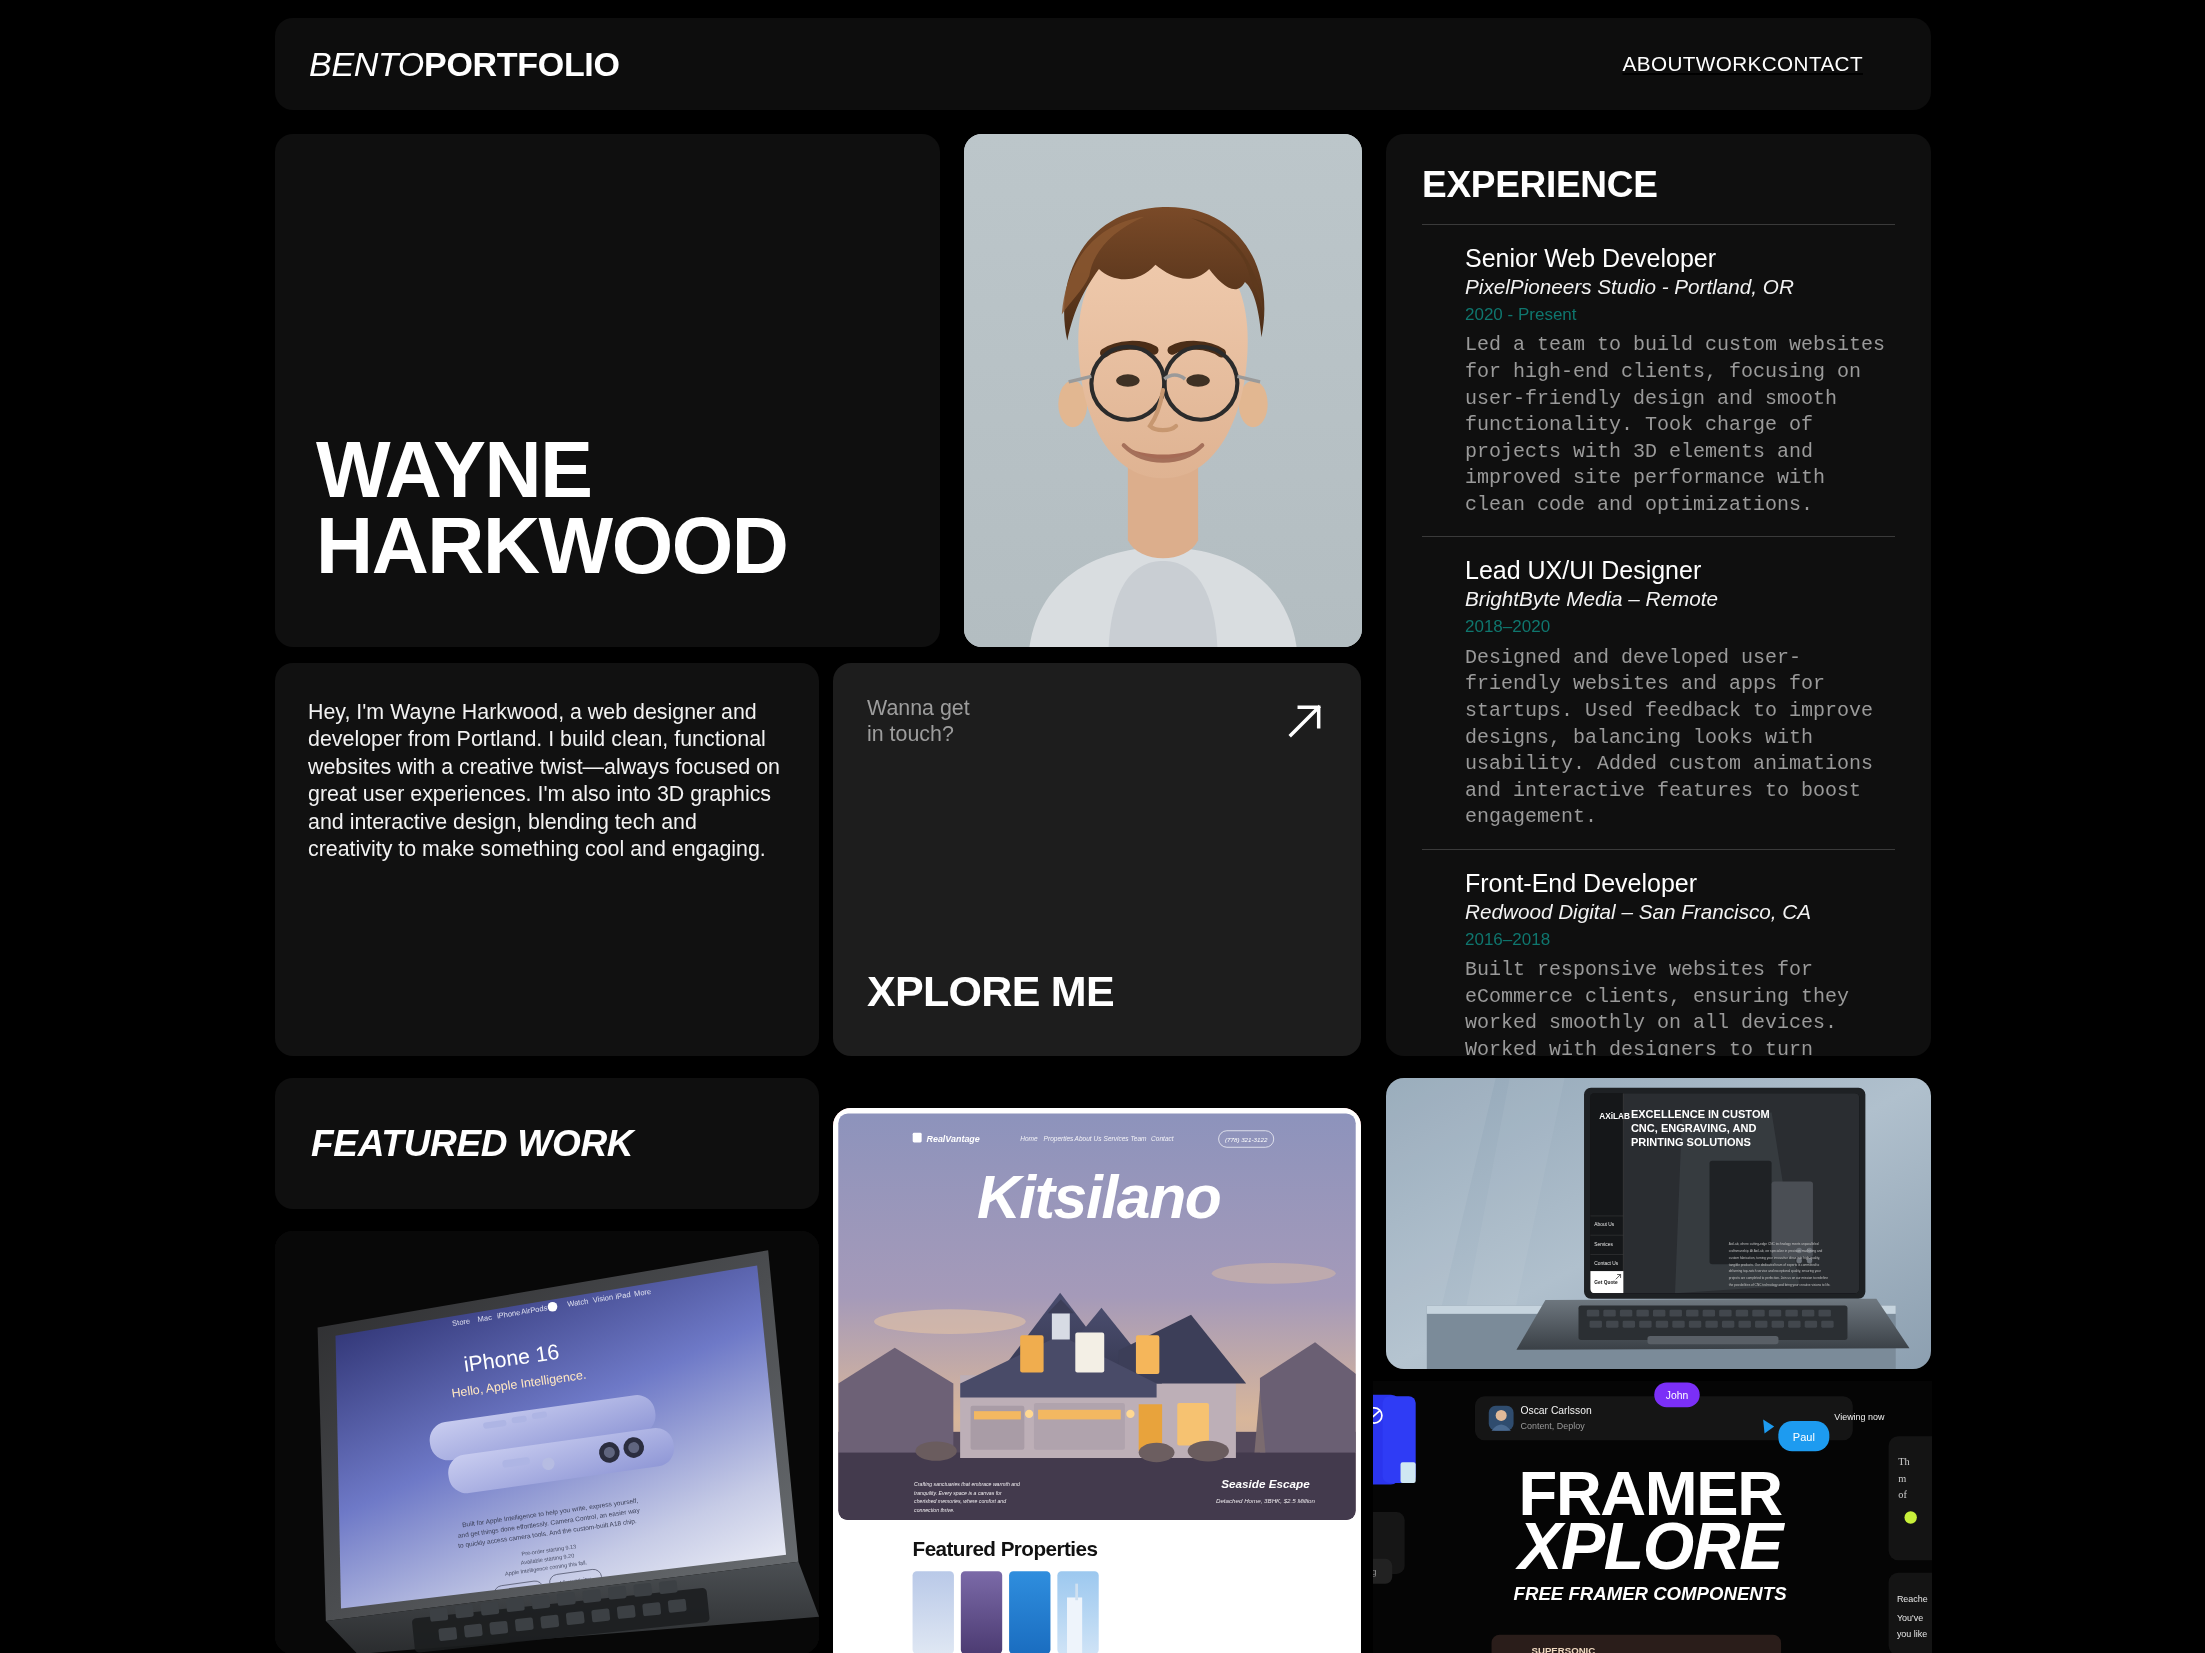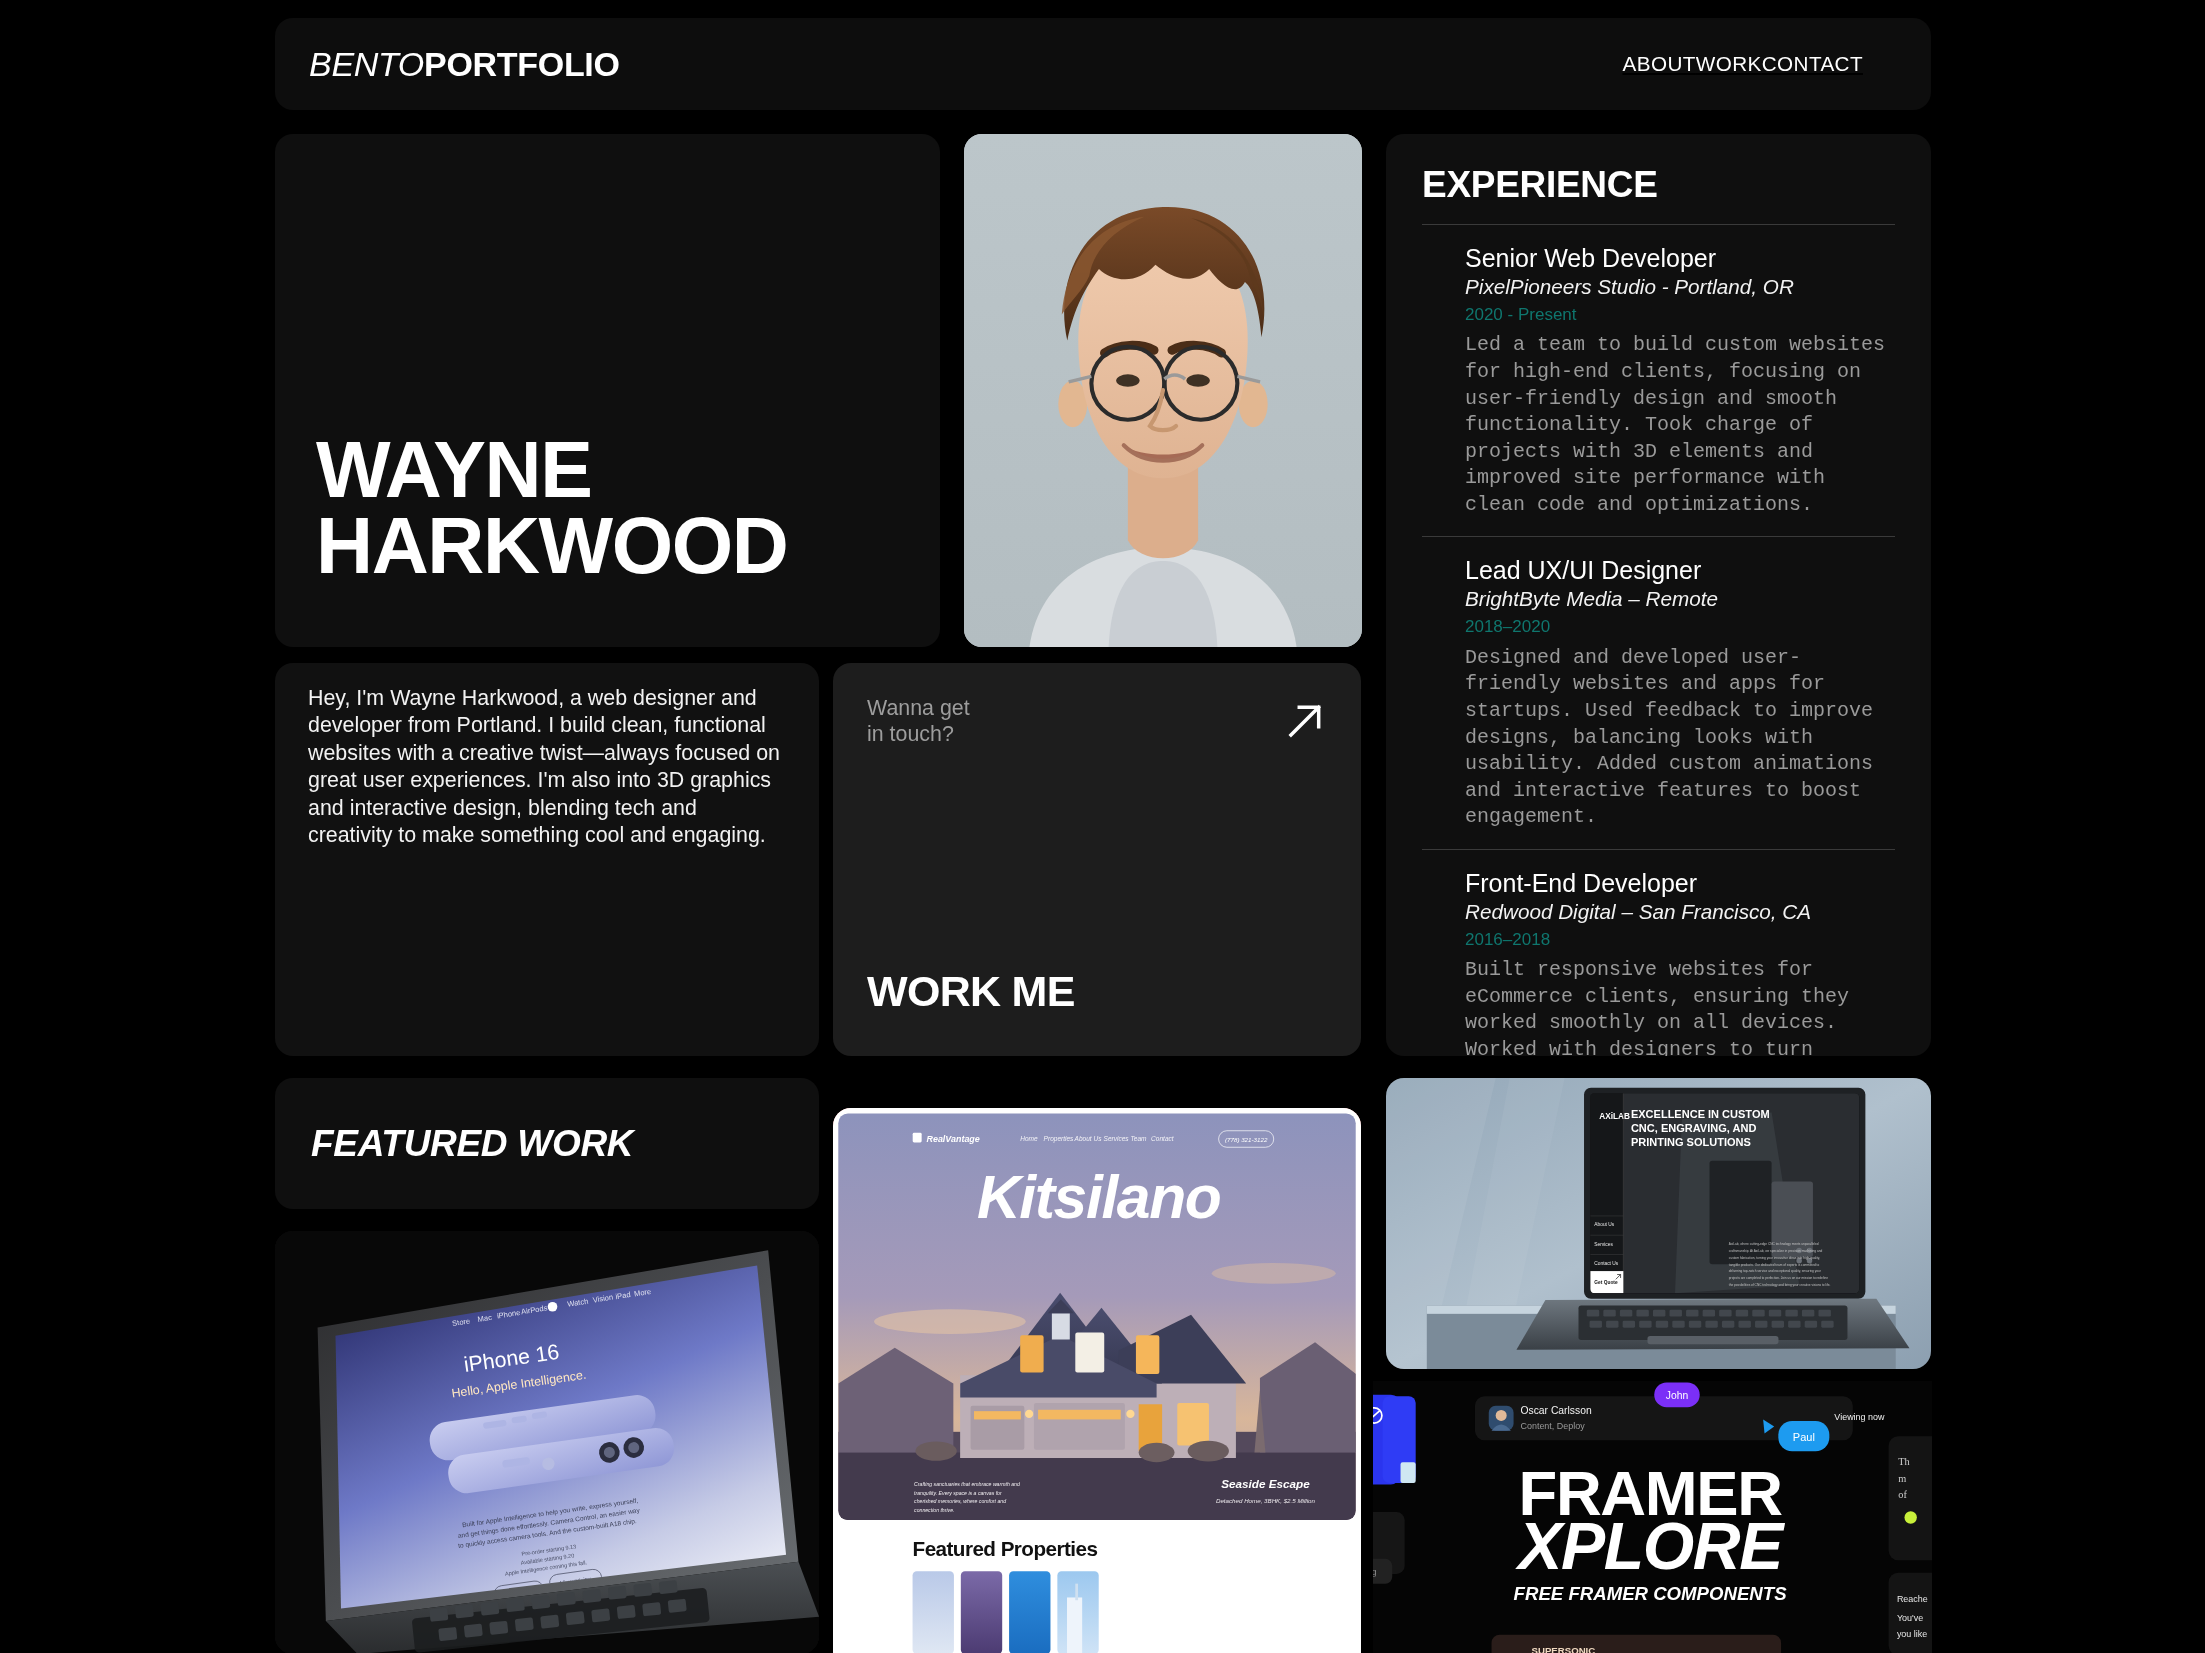--- a/index.html
+++ b/index.html
@@ -51,21 +51,21 @@
   .exp-item { padding-top: 18px; margin-left: 43px; }
   .exp-sep { height: 0.7px; background: #3a3a3a; margin-top: 18px; }
   .exp-role { font-size: 25px; color: #fff; font-weight: 400; line-height: 1.2; }
   .exp-company { font-size: 20.7px; color: #f2f2f2; font-style: italic; line-height: 1.35; }
   .exp-dates { font-size: 17px; color: #0f766e; line-height: 1.5; margin-top: 1.4px; }
   .exp-desc { font-size: 20px; color: #9a9a9a; line-height: 1.33; margin-top: 4.8px; font-family: Liberation Mono, monospace; }
 
   
   .bio {
     position: absolute; left: 275px; top: 663px; width: 544px; height: 393px;
-    background: #111111; border-radius: 18px; padding: 22px 33px;
+    background: #111111; border-radius: 18px; padding: 36px 33px;
   }
   .bio p { font-size: 21.4px; color: #f2f2f2; line-height: 1.28; }
 
   .email-card {
     position: absolute; left: 833px; top: 663px; width: 528px; height: 393px;
     background: #1d1d1d; border-radius: 18px; padding: 33px 34px;
   }
   .email-top { display: flex; justify-content: space-between; align-items: flex-start; }
   .email-sub { font-size: 21.4px; color: #9d9d9d; line-height: 1.2; }
   .arrow-ico { width: 43px; height: 43px; margin-top: 2.8px; }
@@ -199,21 +199,21 @@
       <div class="email-sub">
         <div>Wanna get</div>
         <div>in touch?</div>
       </div>
       <span class="arrow-ico">
         <svg viewBox="0 0 62 62">
           <path d="M 10 52 L 50 12 M 22 12 L 50 12 L 50 40" stroke="#ffffff" stroke-width="5" fill="none" stroke-linecap="square"></path>
         </svg>
       </span>
     </div>
-    <div class="email-label">WORK ME</div>
+    <div class="email-label">XPLORE ME</div>
   </div>
 
   <div class="featured">
     <span>FEATURED WORK</span>
   </div>
 
   <div class="card mac-card">
     <svg viewBox="0 0 790 614" preserveAspectRatio="xMidYMid slice">
       <defs>
         <linearGradient id="scr" x1="0.2" y1="0" x2="0.8" y2="1">

